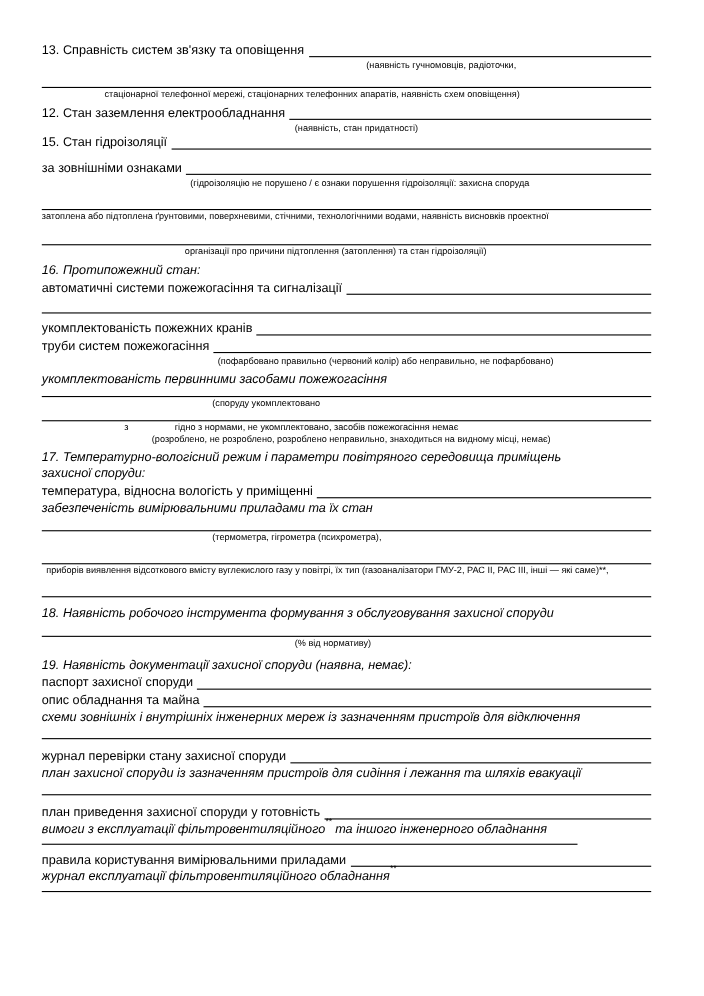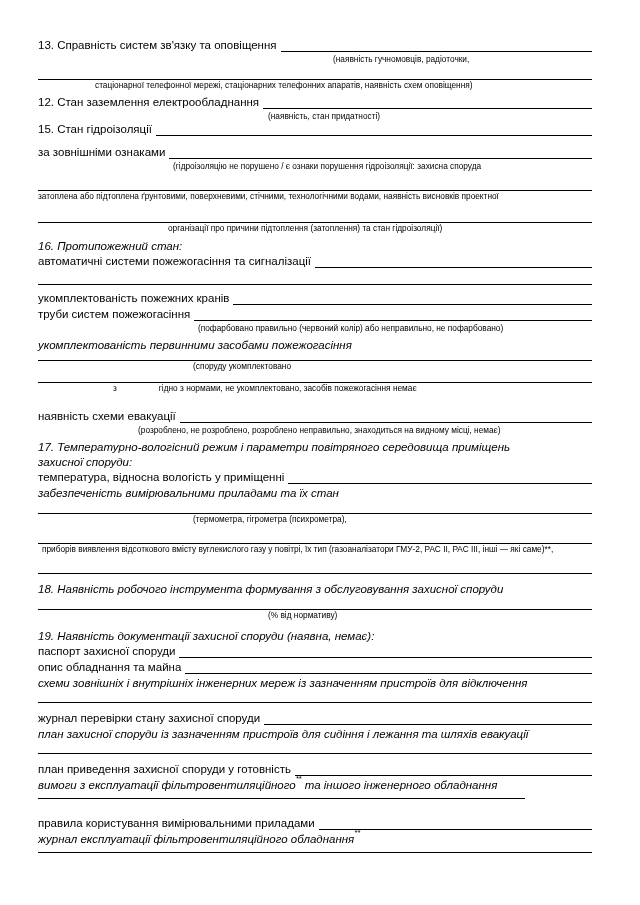--- a/index.html
+++ b/index.html
@@ -1,20 +1,20 @@
 <!DOCTYPE html>
 <html><head>
 <meta charset="utf-8">
 <style>
   html,body{margin:0;padding:0;background:#ffffff;}
   body{width:640px;height:905px;overflow:hidden;
        font-family:"Liberation Sans",sans-serif;color:#000;}
   #page{box-sizing:border-box;width:640px;height:905px;
         padding:38px 48px 0 38px;background:#fff;}
-  .row{display:flex;align-items:flex-start;font-size:11.5px;line-height:15px;white-space:nowrap;}
+  .row{display:flex;align-items:center;font-size:11.5px;line-height:15px;white-space:nowrap;}
   .t{display:block;font-size:11.5px;line-height:15px;white-space:nowrap;font-style:italic;}
   .lbl{flex:0 0 auto;}
   .fill{flex:1 1 auto;min-width:20px;border-bottom:1px solid #000;margin:0 0 2px 4px;height:13px;}
   .rule{height:0;border-bottom:1px solid #000;}
   .rule-short{width:487px;}
   .cap{display:block;font-size:8.3px;line-height:11px;white-space:nowrap;color:#000;}
   sup{font-size:7.5px;line-height:0;position:relative;top:-3px;}
 </style>
 </head>
 <body>
@@ -74,24 +74,20 @@
   <div class="t" style="margin-top:4px">укомплектованість первинними засобами пожежогасіння</div>
 
   <div class="rule" style="margin-top:7px"></div>
   <div class="cap" style="margin-left:155px">(споруду укомплектовано</div>
 
   <div class="rule" style="margin-top:10px"></div>
   <div class="cap" style="margin-left:75px">
     <span>з</span><span style="margin-left:42px">гідно з нормами, не укомплектовано, засобів пожежогасіння немає</span>
   </div>
 
-  <div class="row" style="margin-top:15px">
-    <span class="lbl">наявність схеми евакуації</span>
-    <span class="fill"></span>
-  </div>
   <div class="cap" style="margin-left:100px">(розроблено, не розроблено, розроблено неправильно, знаходиться на видному місці, немає)</div>
 
   <div class="t" style="margin-top:4px">17. Температурно-вологісний режим і параметри повітряного середовища приміщень</div>
   <div class="t">захисної споруди:</div>
   <div class="row">
     <span class="lbl">температура, відносна вологість у приміщенні</span>
     <span class="fill"></span>
   </div>
   <div class="t">забезпеченість вимірювальними приладами та їх стан</div>
 
@@ -132,21 +128,21 @@
   <div class="row" style="margin-top:8px">
     <span class="lbl">план приведення захисної споруди у готовність</span>
     <span class="fill"></span>
   </div>
   <div class="t">
     <span>вимоги з експлуатації фільтровентиляційного</span><sup>**</sup><span> та іншого інженерного обладнання</span>
   </div>
 
   <div class="rule rule-short" style="margin-top:5px"></div>
 
-  <div class="row" style="margin-top:17px">
+  <div class="row" style="margin-top:6px">
     <span class="lbl">правила користування вимірювальними приладами</span>
     <span class="fill"></span>
   </div>
   <div class="t">
     <span>журнал експлуатації фільтровентиляційного обладнання</span><sup>**</sup><span></span>
   </div>
 
   <div class="rule" style="margin-top:5px"></div>
 
 </div>

